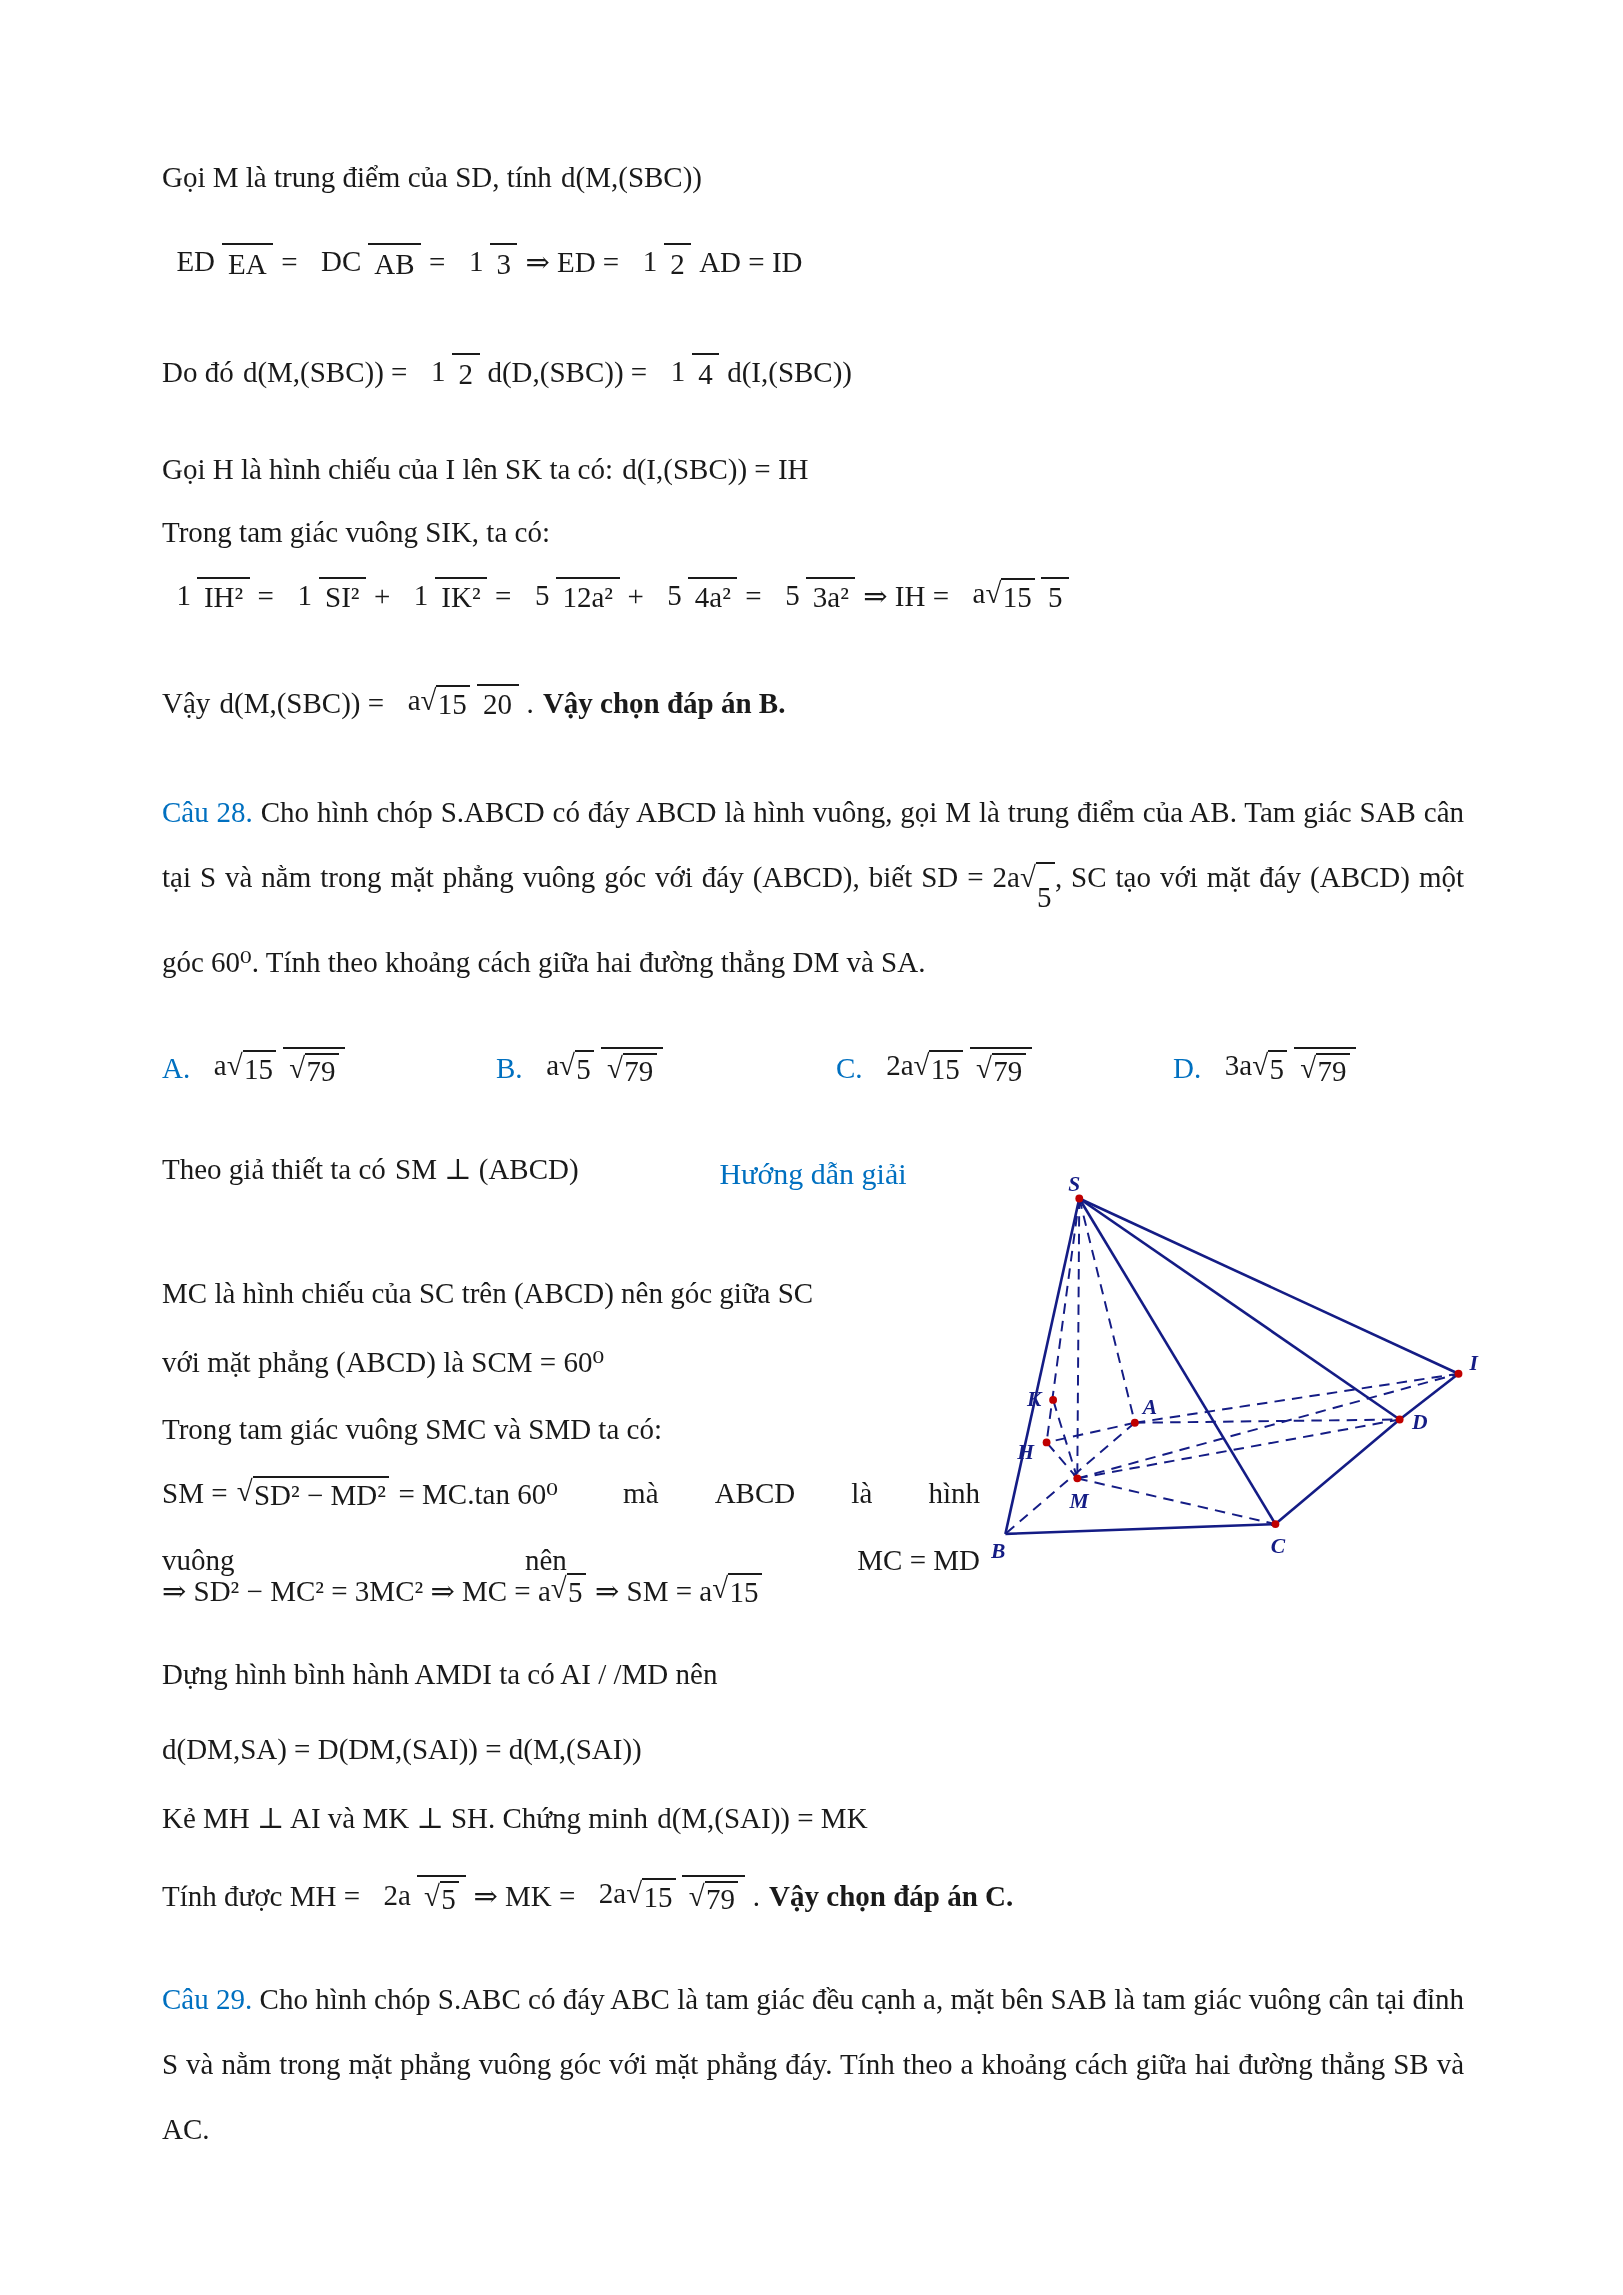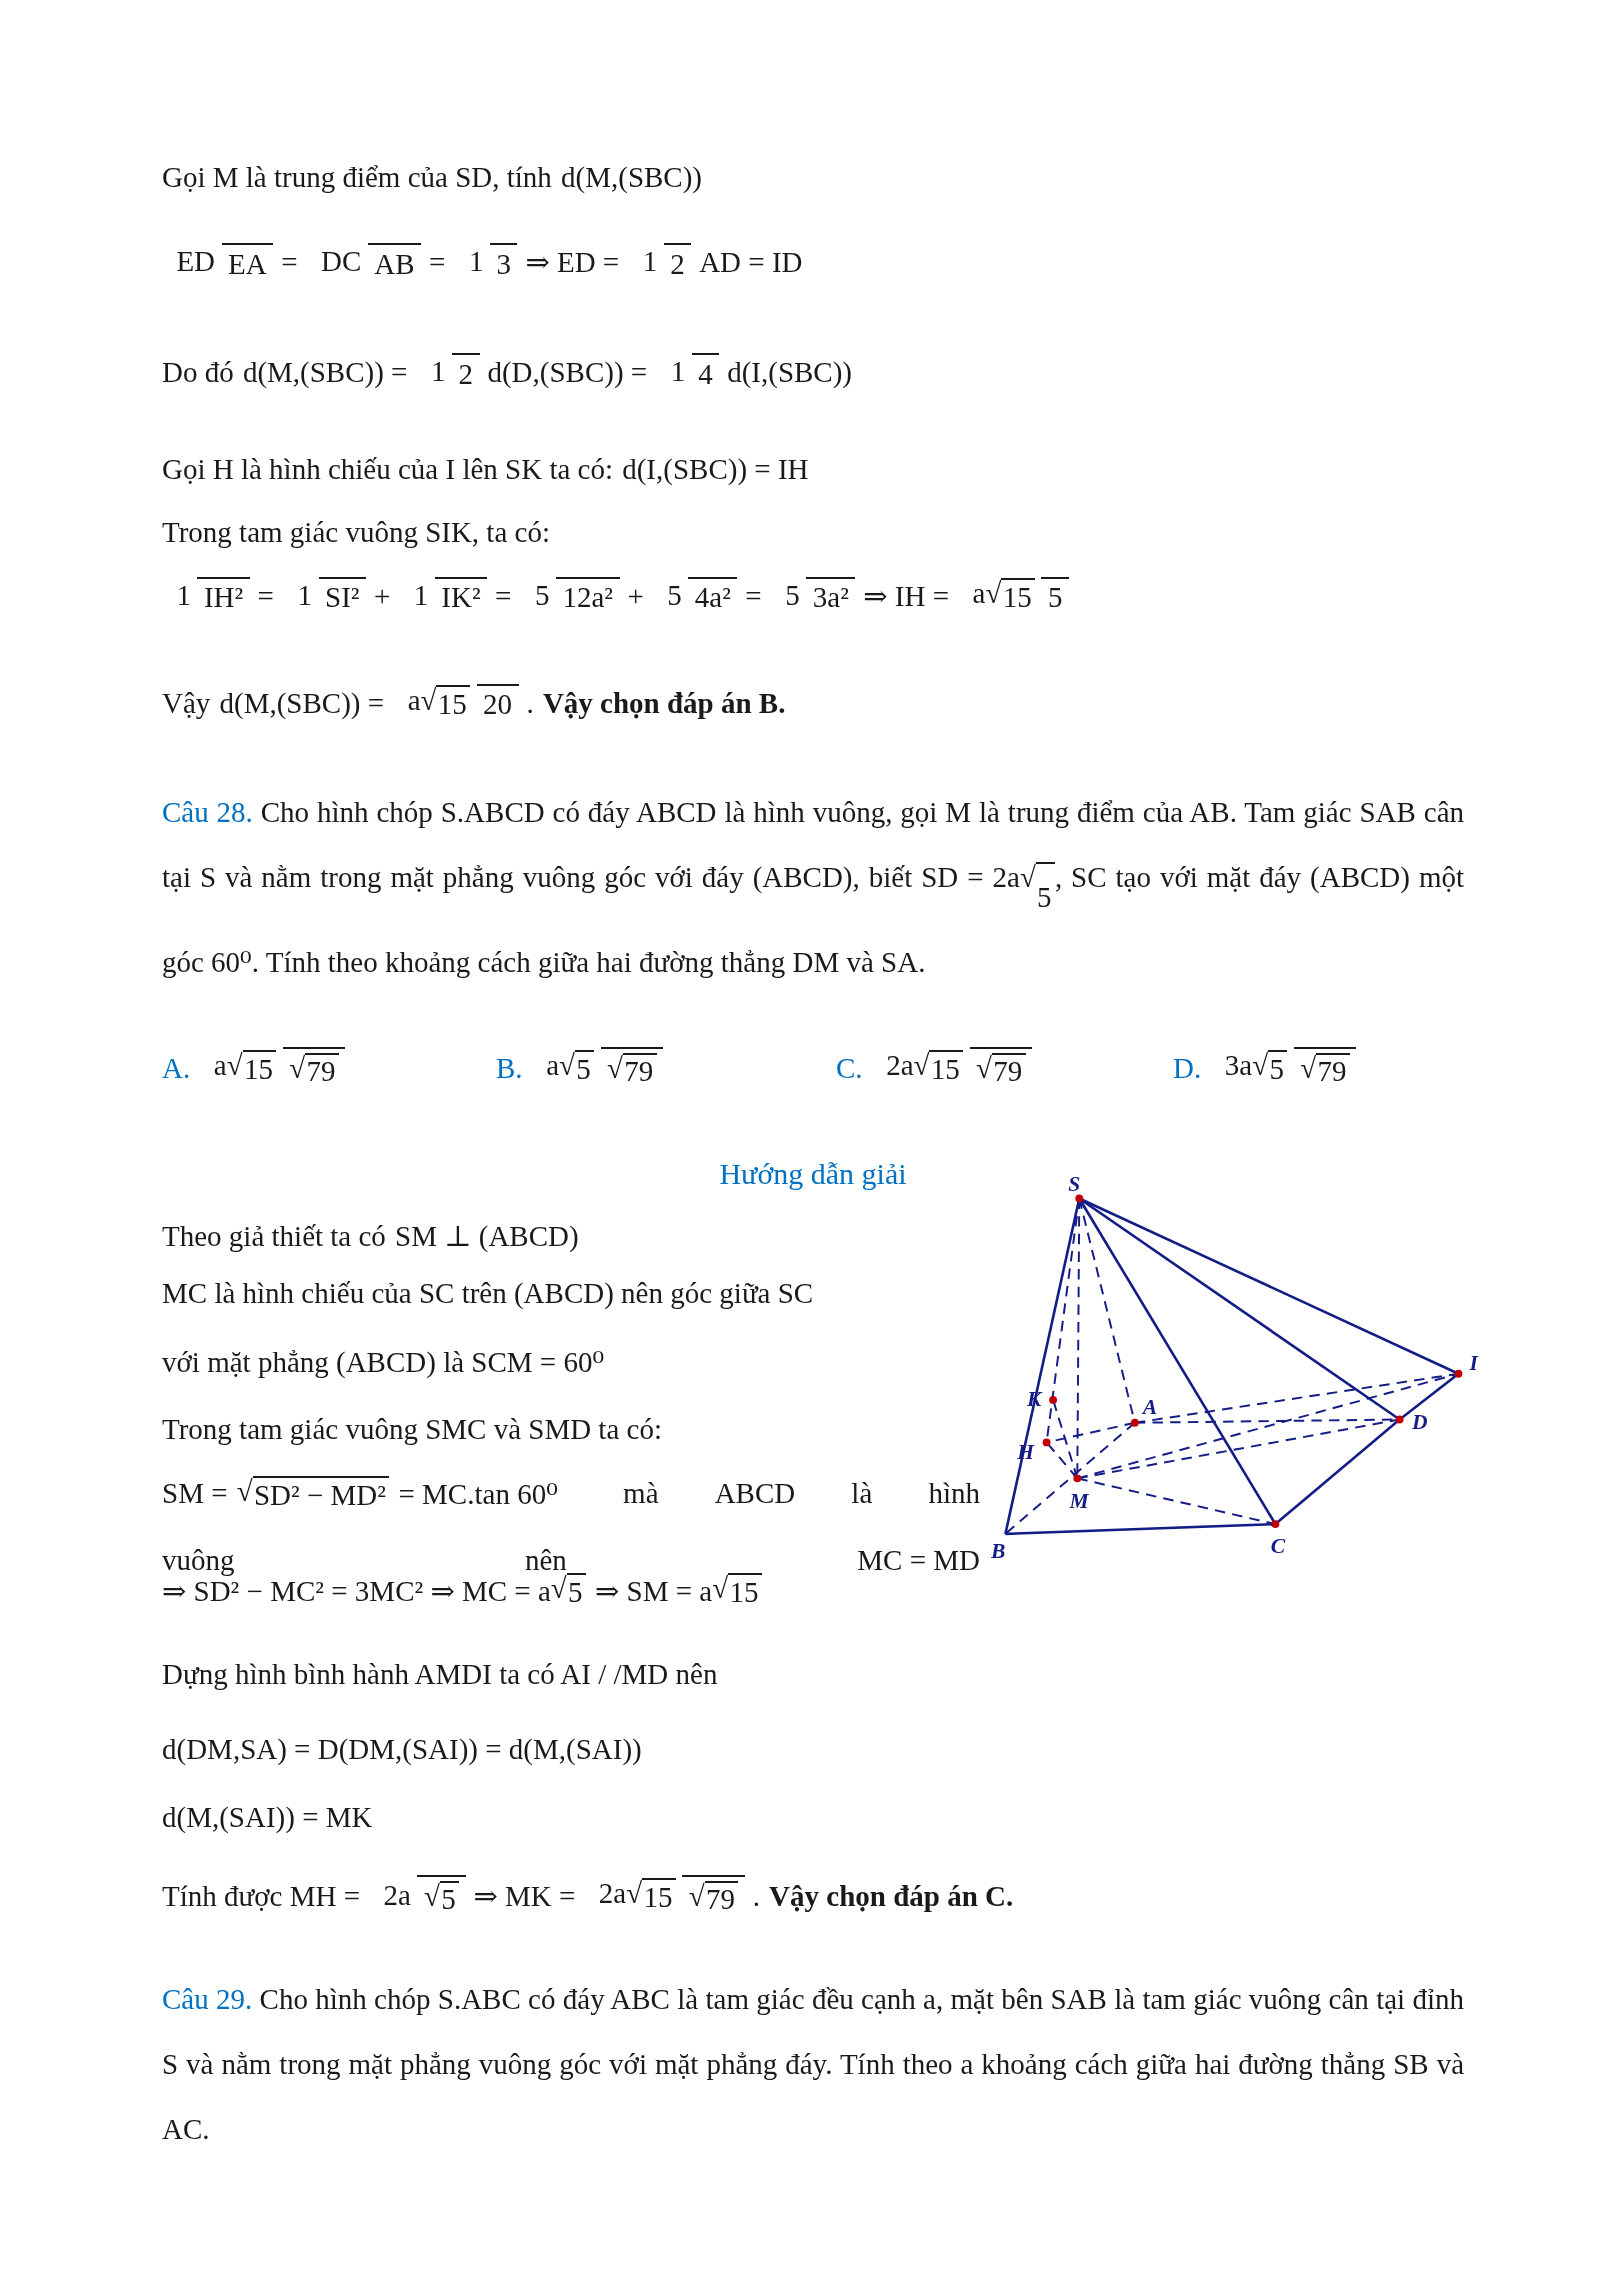--- a/index.html
+++ b/index.html
@@ -202,21 +202,21 @@
             <span class="rad">79</span>
           </span></span>
     </span>
   </div>
 </div>
 
 <div class="abs center" style="top:1157px">
   <span class="blue" style="font-size:30px">Hướng dẫn giải</span>
 </div>
 
-<div class="abs narrow row gap" style="top:1219px">
+<div class="abs narrow row gap" style="top:1152px">
   <span>Theo giả thiết ta có</span>
   <span>SM ⊥ (ABCD)</span>
 </div>
 
 <div class="abs narrow" style="top:1277px">
   <span>MC là hình chiếu của SC trên (ABCD) nên góc giữa SC</span>
 </div>
 
 <div class="abs narrow" style="top:1345px">
   <span>với mặt phẳng (ABCD) là SCM = 60⁰</span>
@@ -262,20 +262,21 @@
 
 <div class="abs narrow" style="top:1658px">
   <span>Dựng hình bình hành AMDI ta có AI / /MD nên</span>
 </div>
 
 <div class="abs narrow" style="top:1733px">
   <span>d(DM,SA) = D(DM,(SAI)) = d(M,(SAI))</span>
 </div>
 
 <div class="abs narrow row gap" style="top:1801px">
+  <span>Kẻ MH ⊥ AI và MK ⊥ SH. Chứng minh</span>
   <span>d(M,(SAI)) = MK</span>
 </div>
 
 <div class="abs row gap" style="top:1875px">
   <span>Tính được MH =</span>
   <span class="frac">
     <span class="num">2a</span>
     <span class="den"><span class="sqrt">
           <span class="rsym">√</span>
           <span class="rad">5</span>

